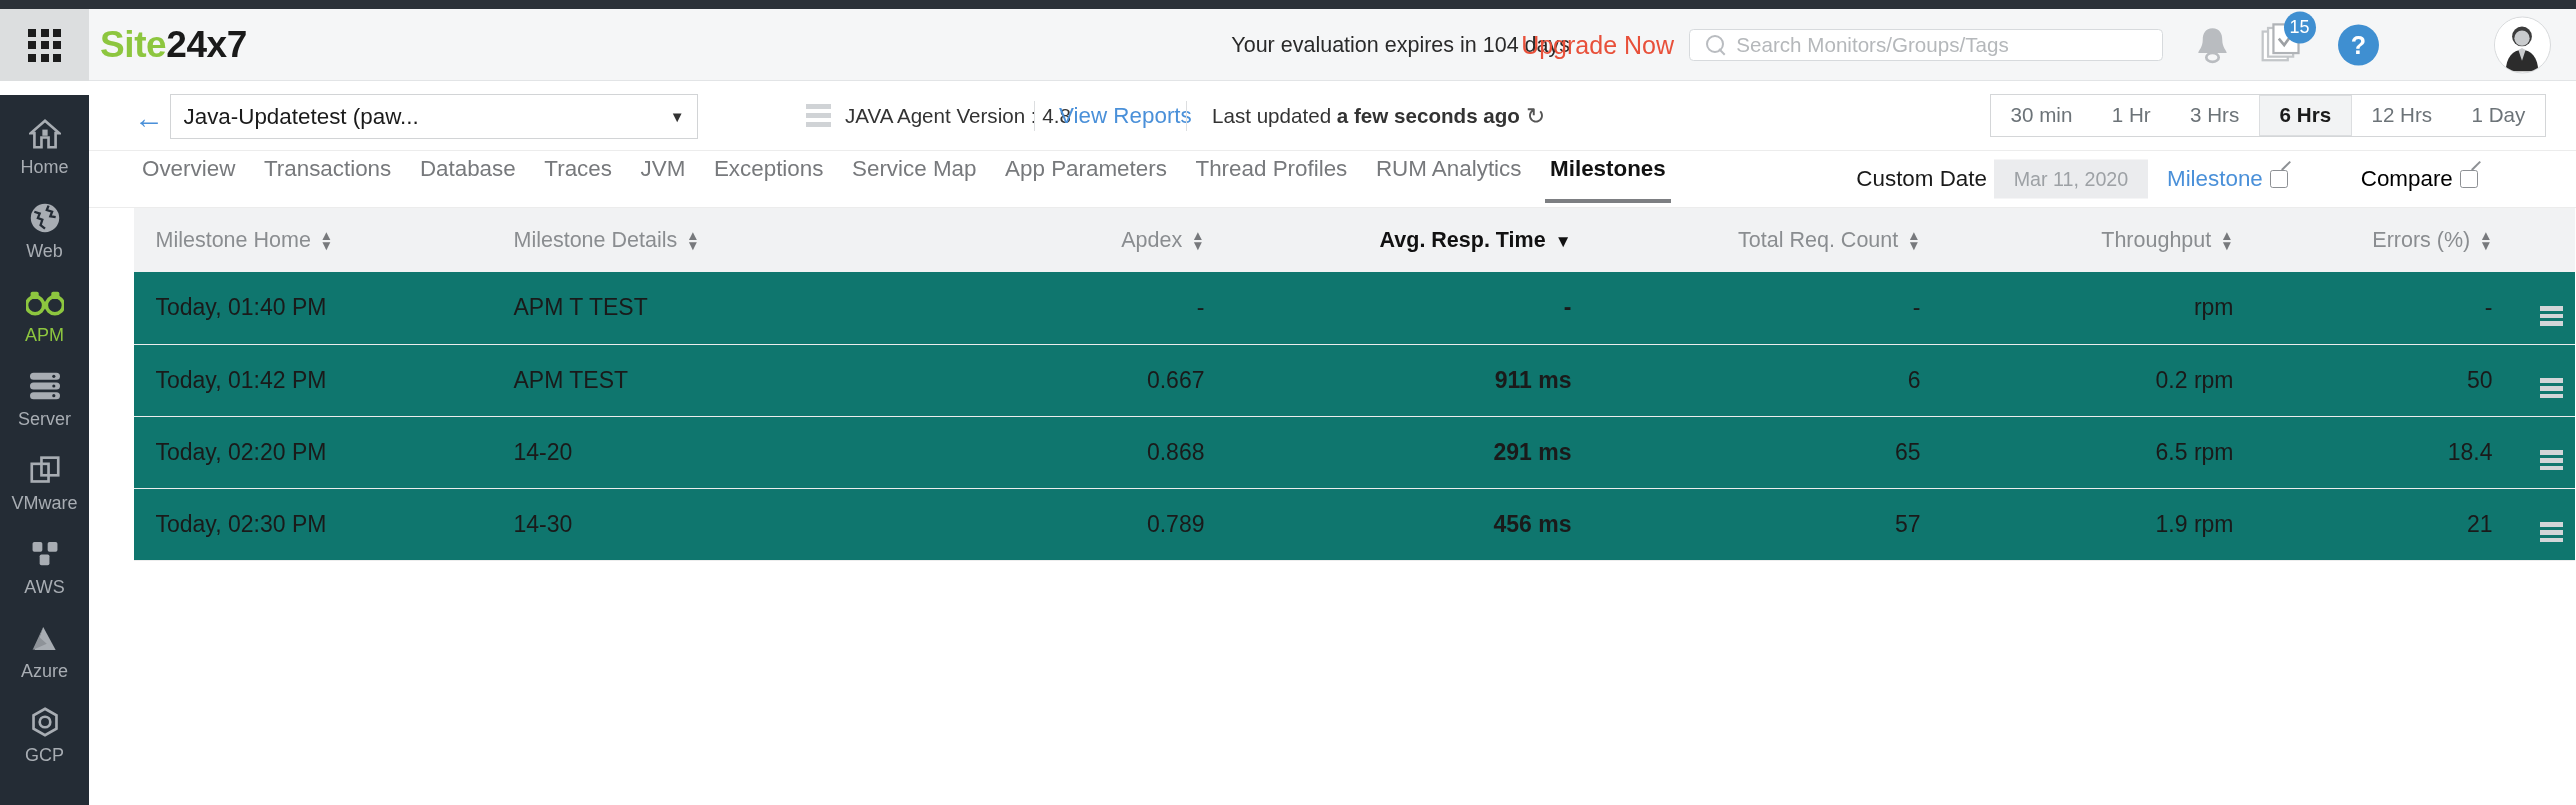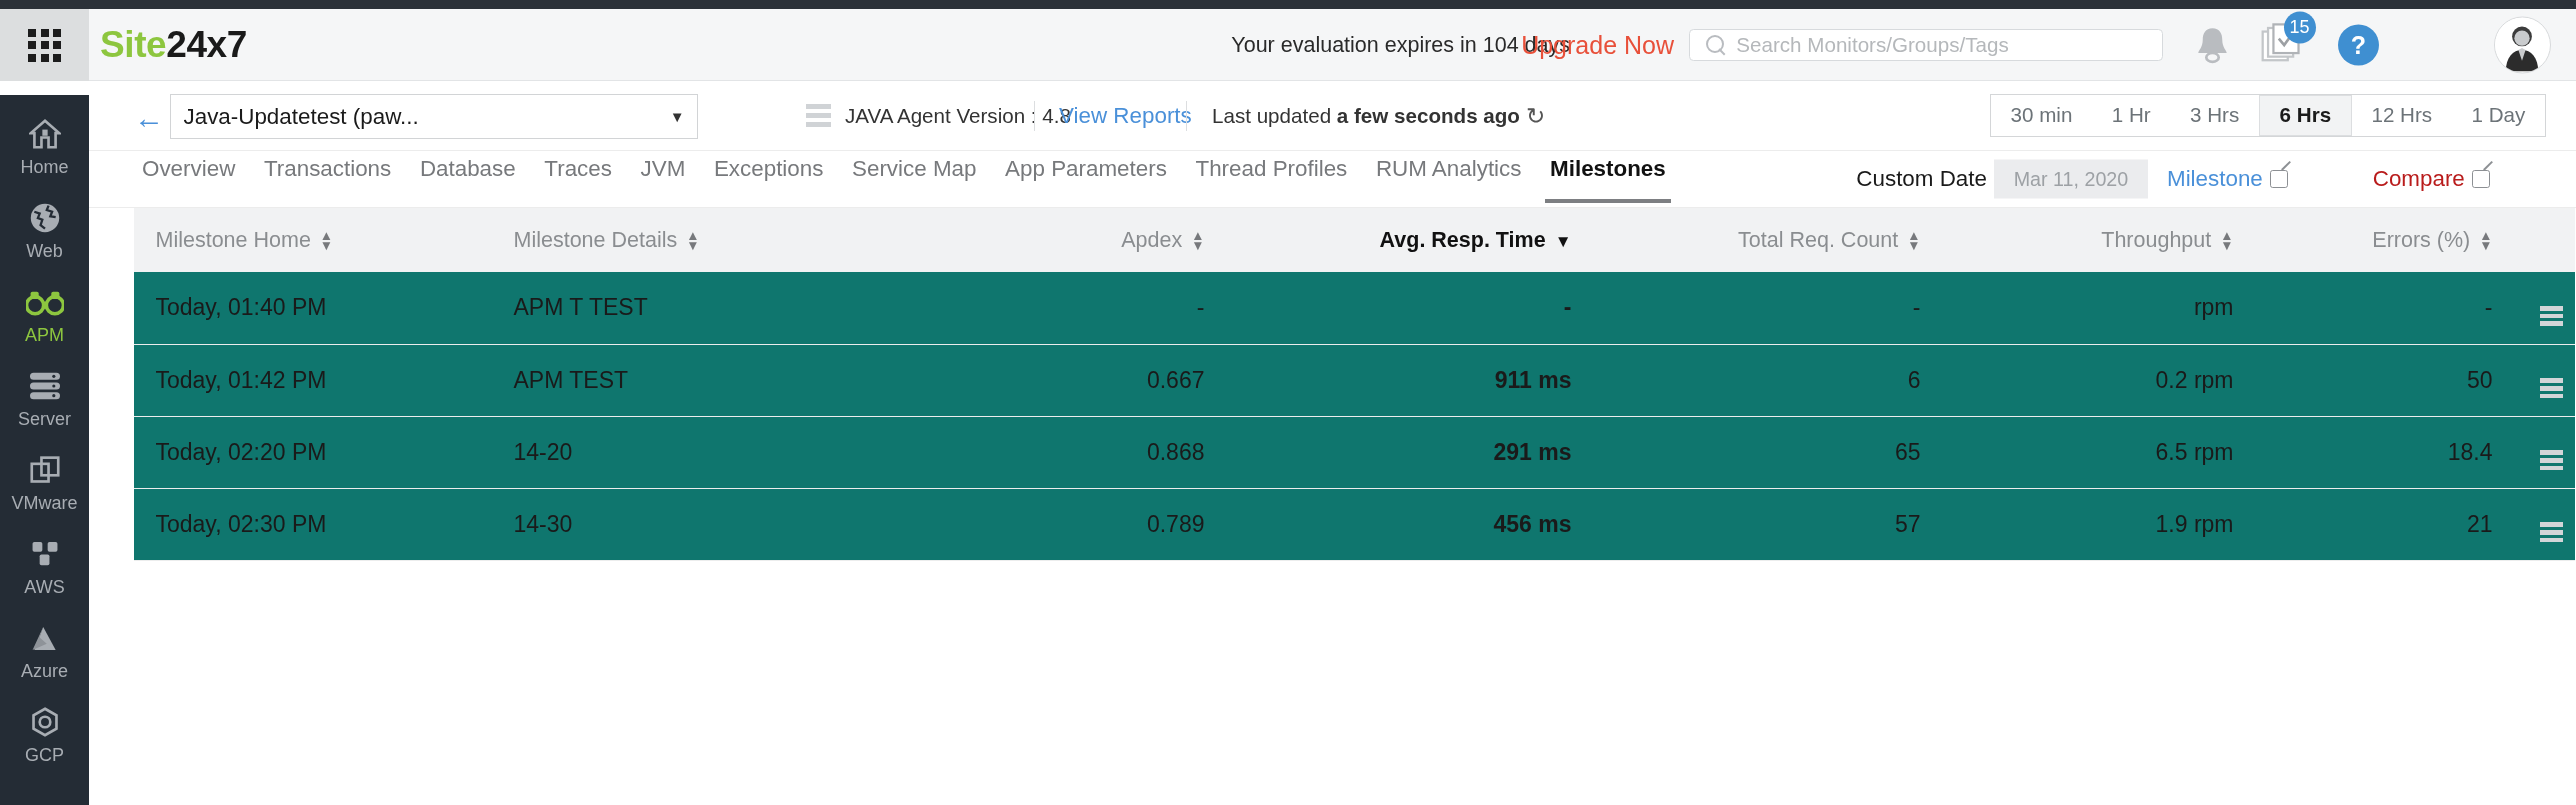--- a/index.html
+++ b/index.html
@@ -195,22 +195,22 @@
     position: absolute; right: 428px; top: 50%; transform: translateY(-50%);
     width: 154px; height: 39px; background: #ebecee;
     display: flex; align-items: center; justify-content: center;
     font-size: 19.7px; color: #9da1a5; cursor: pointer;
   }
   .milestone-link {
     position: absolute; right: 288px; top: 50%; transform: translateY(-50%);
     font-size: 22.4px; color: #4a90d9; cursor: pointer; white-space: nowrap;
   }
   .compare-link {
-    position: absolute; right: 86px; top: 50%; transform: translateY(-50%);
-    font-size: 22.4px; color: #b91c1c; cursor: pointer; white-space: nowrap; margin-left: 13px;
+    position: absolute; right: 98px; top: 50%; transform: translateY(-50%);
+    font-size: 22.4px; color: #000000; cursor: pointer; white-space: nowrap; margin-left: 13px;
   }
   .ext-icon {
     display: inline-block; width: 18px; height: 18px; margin-left: 7.2px;
     border: 1.8px solid #8d9094; border-radius: 2.7px; position: relative;
     vertical-align: -1.8px;
   }
   .ext-icon::after {
     content: ''; position: absolute; right: -4.5px; top: -5.4px;
     width: 11.6px; height: 1.8px; background: #8d9094; transform: rotate(-45deg);
   }

